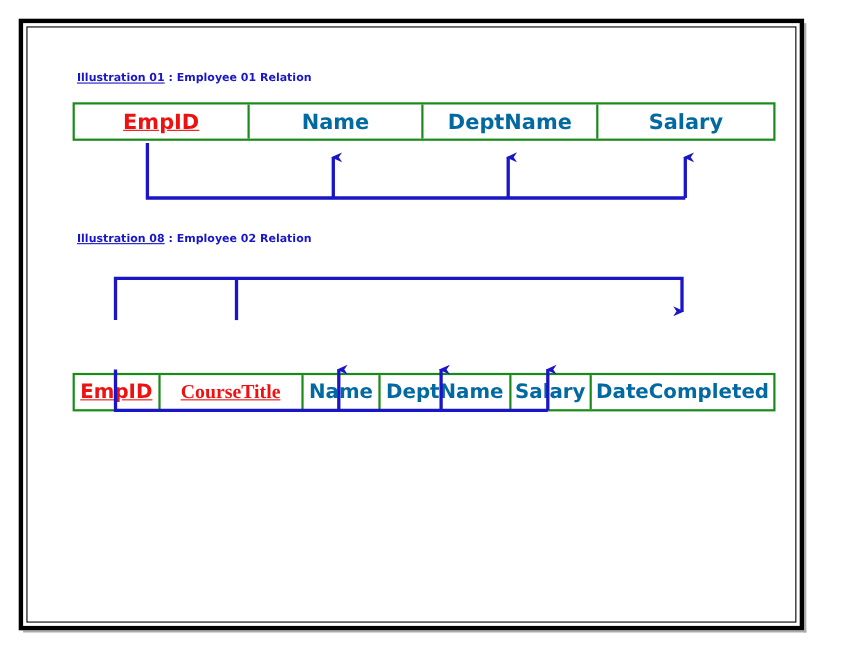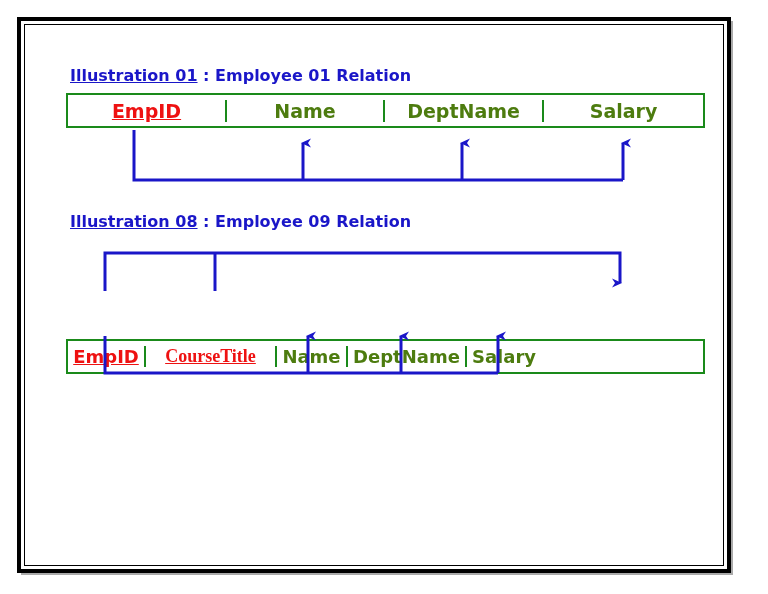--- a/index.html
+++ b/index.html
@@ -44,51 +44,50 @@
     height: 554px;
     border-right: 2px solid #aaaaaa;
     border-bottom: 2px solid #aaaaaa;
     box-sizing: border-box;
   }
 
   
   .caption {
     position: absolute;
     font-family: "DejaVu Sans", sans-serif;
-    font-size: 16px;
+    font-size: 10px;
     font-weight: bold;
     color: #1a16c8;
     white-space: nowrap;
     letter-spacing: 0px;
   }
   .caption .ul {
     text-decoration: underline;
   }
   .caption .plain {
     text-decoration: none;
   }
 
   
   .relation {
     position: absolute;
     display: flex;
     border: 2px solid #1a8a1a;
     box-sizing: border-box;
     background: #ffffff;
-    align-items: center;
   }
   .cell {
     display: flex;
     align-items: center;
     justify-content: center;
     box-sizing: border-box;
     border-right: 2px solid #1a8a1a;
     font-family: "DejaVu Sans", sans-serif;
     font-weight: bold;
-    color: #4d7c0f;
+    color: #0369a1;
     white-space: nowrap;
     overflow: hidden;
   }
   .cell:last-child { border-right: none; }
   .cell.key {
     color: #ee1111;
     text-decoration: underline;
   }
 
   #relation-1 {
@@ -131,29 +130,30 @@
   </div>
 
   <div class="relation" id="relation-1">
     <div class="cell key" style="width:160px;">EmpID</div>
     <div class="cell" style="width:159px;">Name</div>
     <div class="cell" style="width:160px;">DeptName</div>
     <div class="cell" style="width:160px;">Salary</div>
   </div>
 
   <div class="caption" style="left:70px; top:212px;">
-    <span class="ul">Illustration 08</span><span class="plain"> : </span><span class="plain">Employee 09 Relation</span>
+    <span class="ul">Illustration 08</span><span class="plain"> : </span><span class="plain">Employee 02 Relation</span>
   </div>
 
   <div class="relation" id="relation-2">
     <div class="cell key" style="width:78px;">EmpID</div>
     <div class="cell key" style="width:131px;font-family:Liberation Serif, serif;">CourseTitle</div>
     <div class="cell" style="width:71px;">Name</div>
     <div class="cell" style="width:119px;">DeptName</div>
     <div class="cell" style="width:74px;">Salary</div>
+    <div class="cell" style="width:166px;">DateCompleted</div>
   </div>
 
   <svg class="fd-layer" viewBox="0 0 768 594">
     <defs>
       <marker id="arrow-up" markerWidth="10" markerHeight="10" refX="5" refY="2" orient="auto" markerUnits="userSpaceOnUse">
         <path d="M5,0 L9.5,10 L5,7 L0.5,10 Z" fill="#1a16c8"></path>
       </marker>
       <marker id="arrow-down" markerWidth="10" markerHeight="10" refX="5" refY="2" orient="auto" markerUnits="userSpaceOnUse">
         <path d="M5,0 L9.5,10 L5,7 L0.5,10 Z" fill="#1a16c8"></path>
       </marker>

